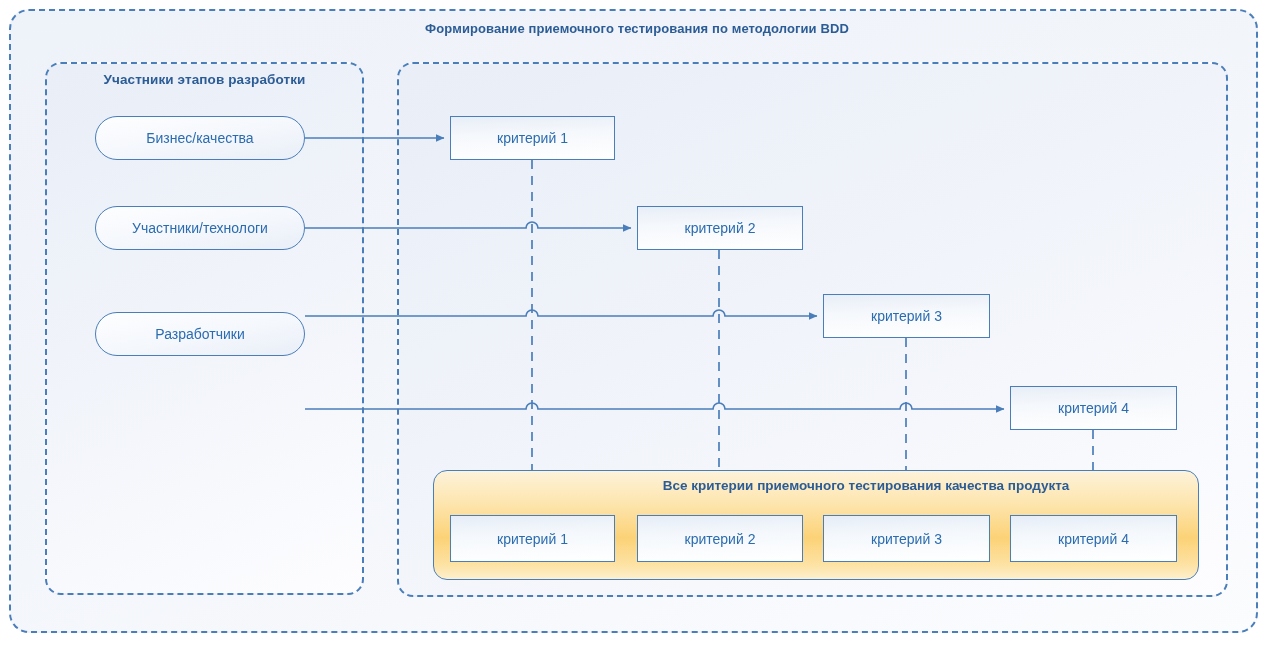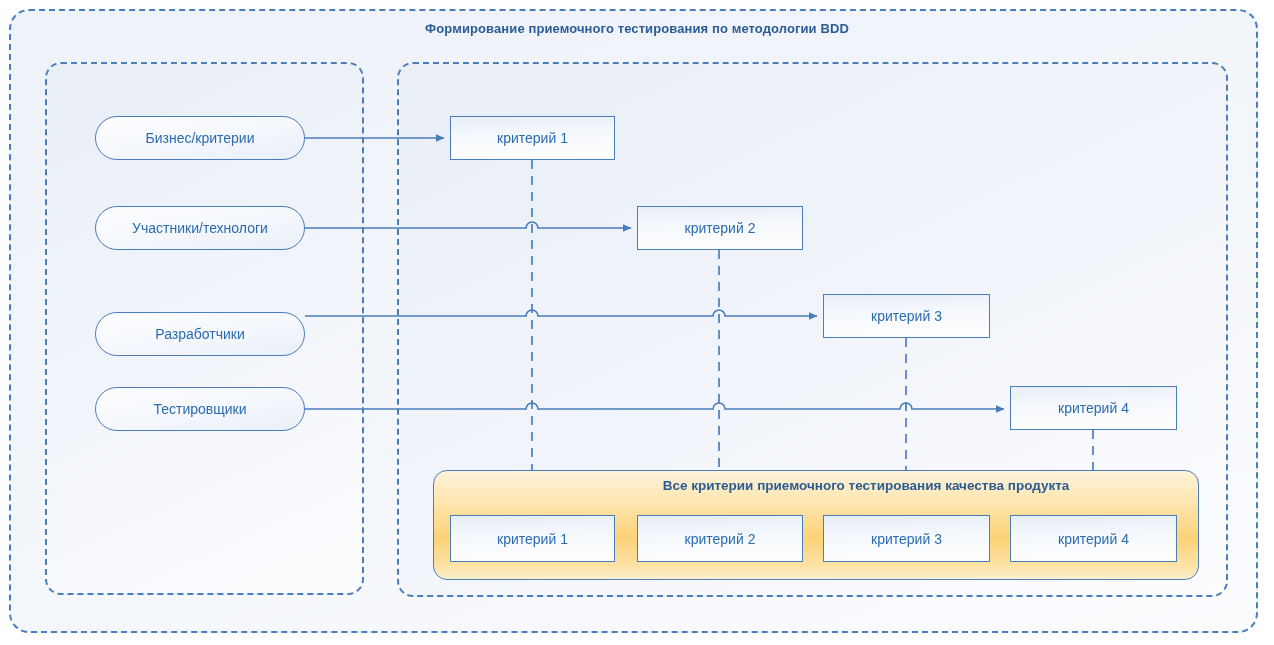--- a/index.html
+++ b/index.html
@@ -86,20 +86,21 @@
 </head>
 <body>
 
 <div id="stage">
 
   <div class="outer-frame"></div>
 
   <div class="frame-title title-main">Формирование приемочного тестирования по методологии BDD</div>
 
   <div class="sub-frame left-frame"></div>
+  <div class="frame-title title-left">Участники этапов разработки</div>
 
   <div class="sub-frame right-frame"></div>
 
   <svg class="wires" viewBox="0 0 1274 645">
     <defs>
       <marker id="ah" markerWidth="9" markerHeight="9" refX="8.2" refY="4.5" orient="auto" markerUnits="userSpaceOnUse">
         <path d="M0,0.6 L8.6,4.5 L0,8.4 Z" fill="#4a7ebb"></path>
       </marker>
       <marker id="ahd" markerWidth="11" markerHeight="10" refX="5.5" refY="9.2" orient="auto" markerUnits="userSpaceOnUse">
         <path d="M0.6,0.5 L10.4,0.5 L5.5,9.4 Z" fill="#4a7ebb"></path>
@@ -113,24 +114,23 @@
     <path d="M305,316 L526,316 A6,6 0 0 1 538,316 L713,316 A6,6 0 0 1 725,316 L817,316" stroke="#4a7ebb" stroke-width="1.7" fill="none" marker-end="url(#ah)"></path>
 
     <path d="M305,409 L526,409 A6,6 0 0 1 538,409 L713,409 A6,6 0 0 1 725,409 L900,409 A6,6 0 0 1 912,409 L1004,409" stroke="#4a7ebb" stroke-width="1.7" fill="none" marker-end="url(#ah)"></path>
 
     <path d="M532,160 L532,505" stroke="#4a7ebb" stroke-width="1.7" fill="none" stroke-dasharray="9 7" marker-end="url(#ahd)"></path>
     <path d="M719,250 L719,505" stroke="#4a7ebb" stroke-width="1.7" fill="none" stroke-dasharray="9 7" marker-end="url(#ahd)"></path>
     <path d="M906,338 L906,505" stroke="#4a7ebb" stroke-width="1.7" fill="none" stroke-dasharray="9 7" marker-end="url(#ahd)"></path>
     <path d="M1093,430 L1093,505" stroke="#4a7ebb" stroke-width="1.7" fill="none" stroke-dasharray="9 7" marker-end="url(#ahd)"></path>
   </svg>
 
-  <div class="pill pill-1">Бизнес/критерии</div>
+  <div class="pill pill-1">Бизнес/качества</div>
   <div class="pill pill-2">Участники/технологи</div>
   <div class="pill pill-3">Разработчики</div>
-  <div class="pill pill-4">Тестировщики</div>
 
   <div class="crit-box top-c1">критерий 1</div>
   <div class="crit-box top-c2">критерий 2</div>
   <div class="crit-box top-c3">критерий 3</div>
   <div class="crit-box top-c4">критерий 4</div>
 
   <div class="yellow-panel"></div>
   <div class="yellow-title">Все критерии приемочного тестирования качества продукта</div>
 
   <div class="bot-box bot-1">критерий 1</div>

